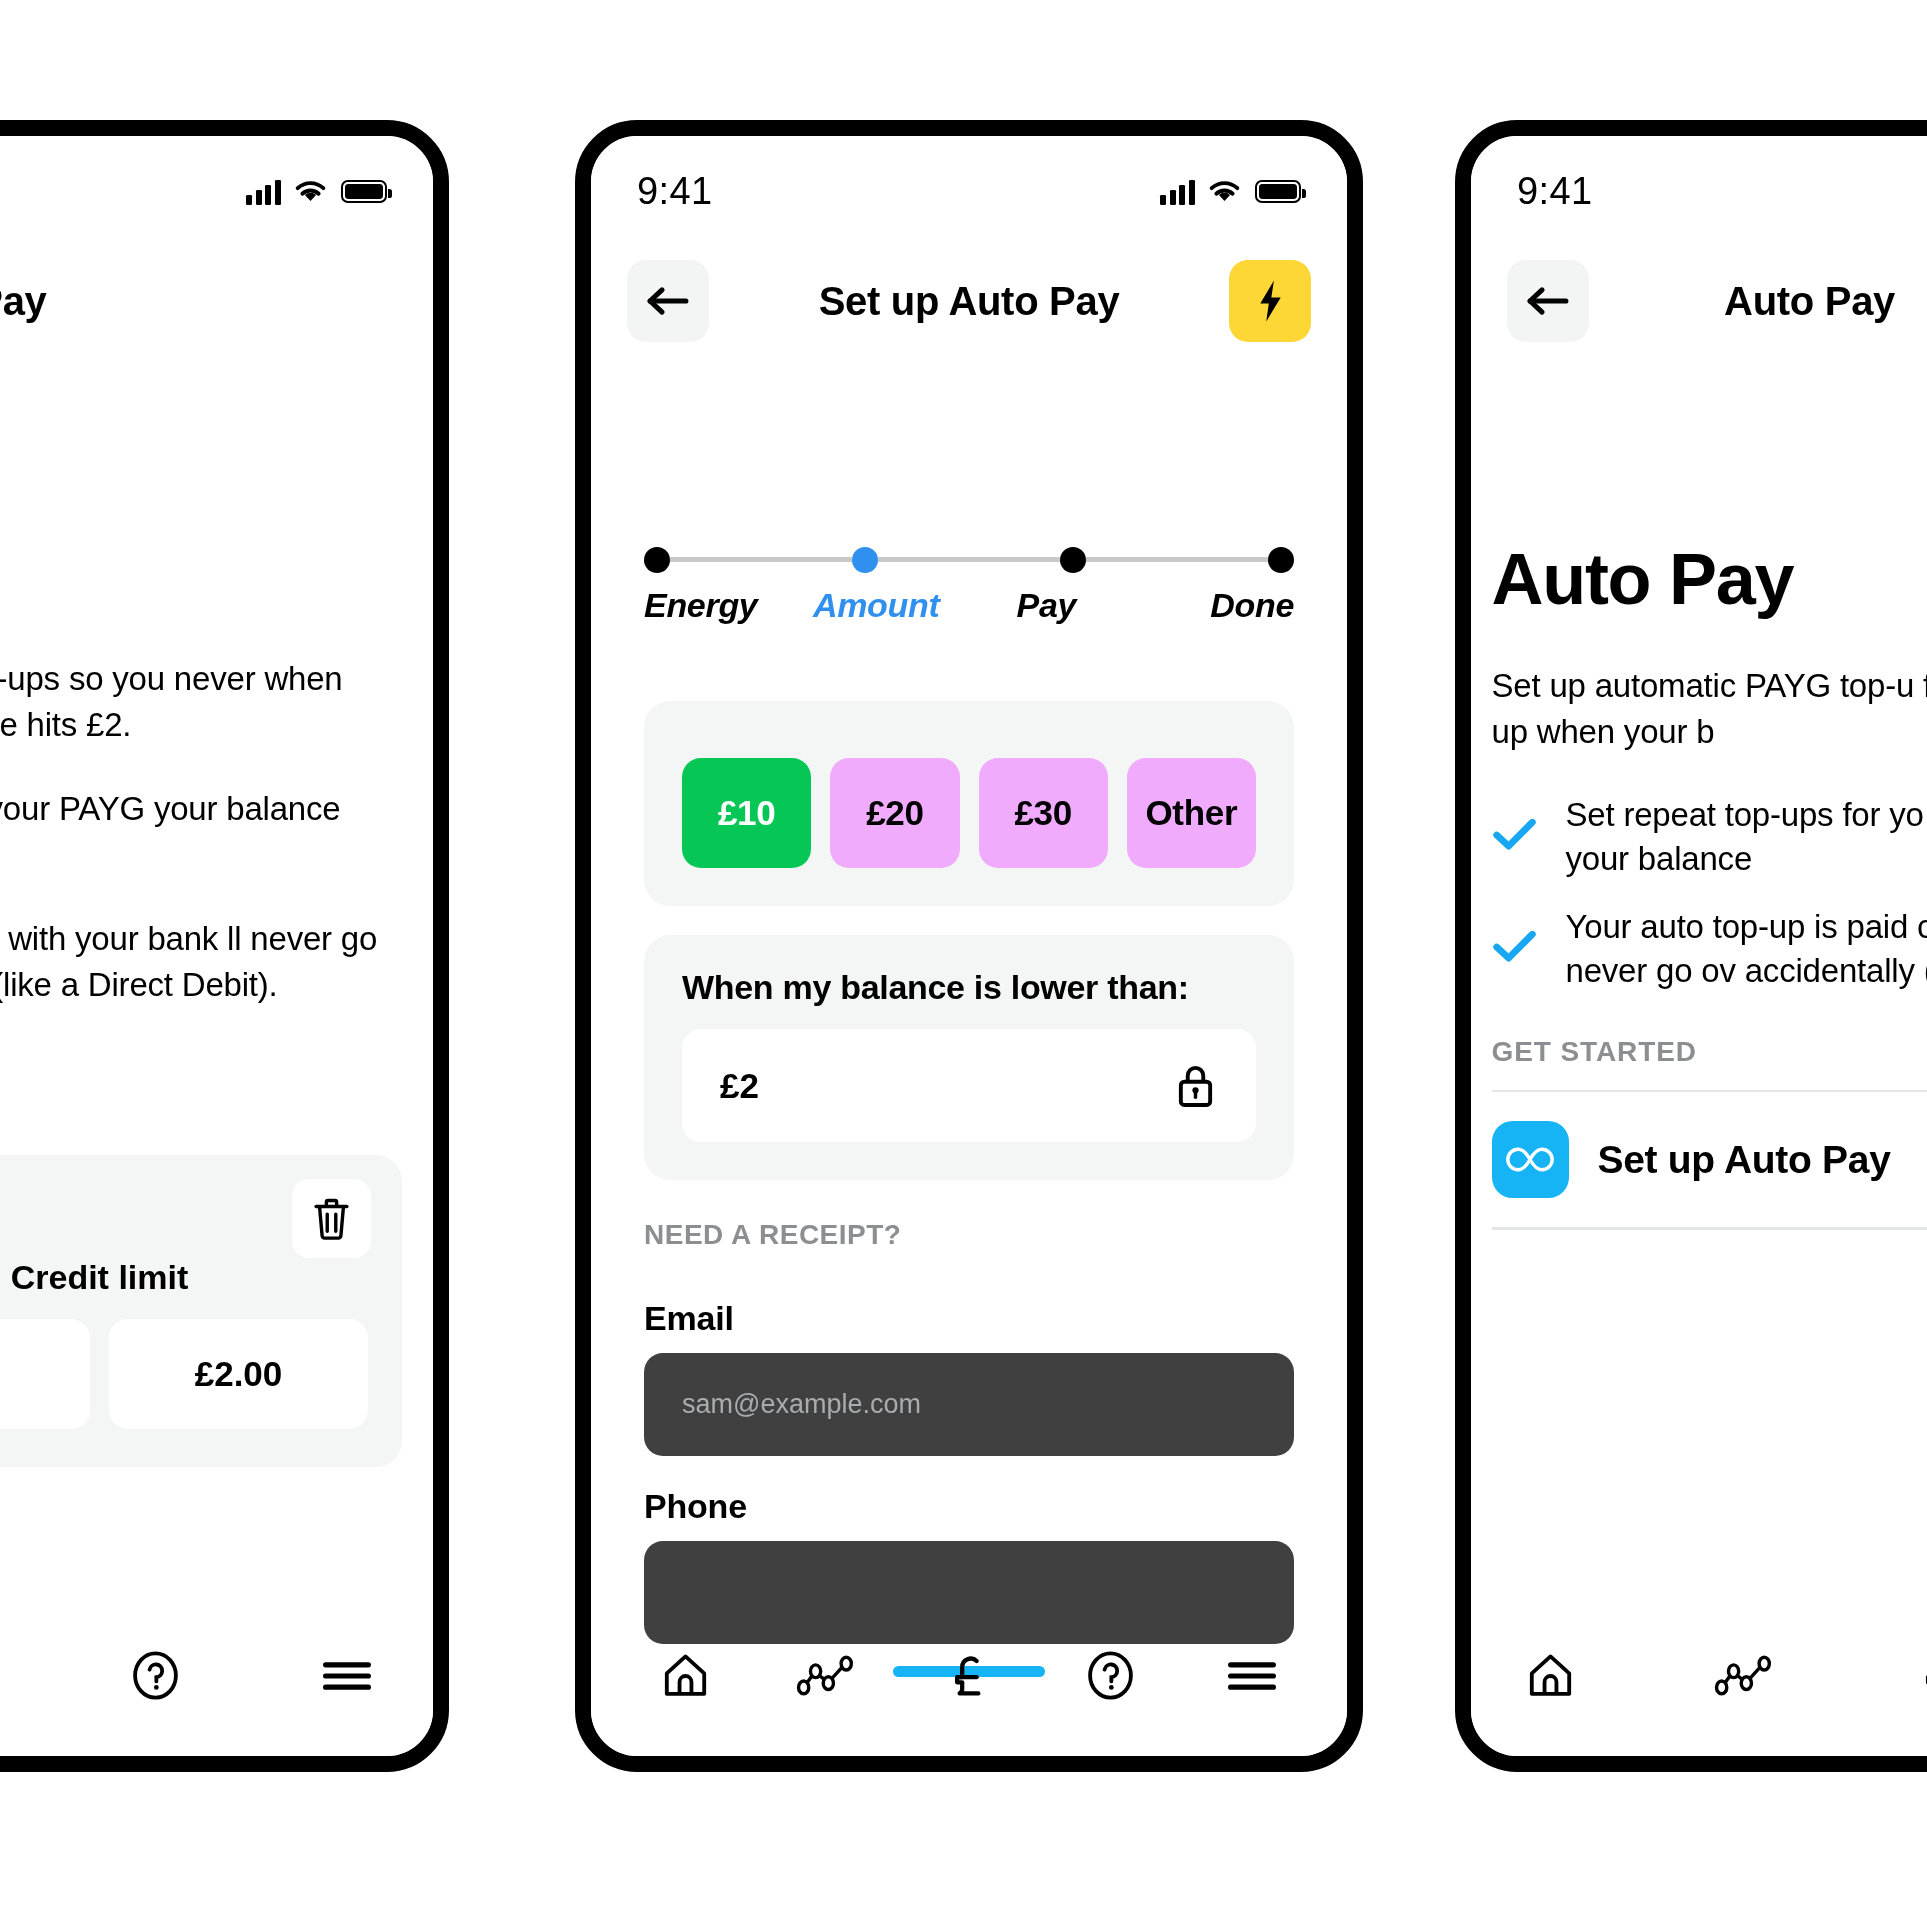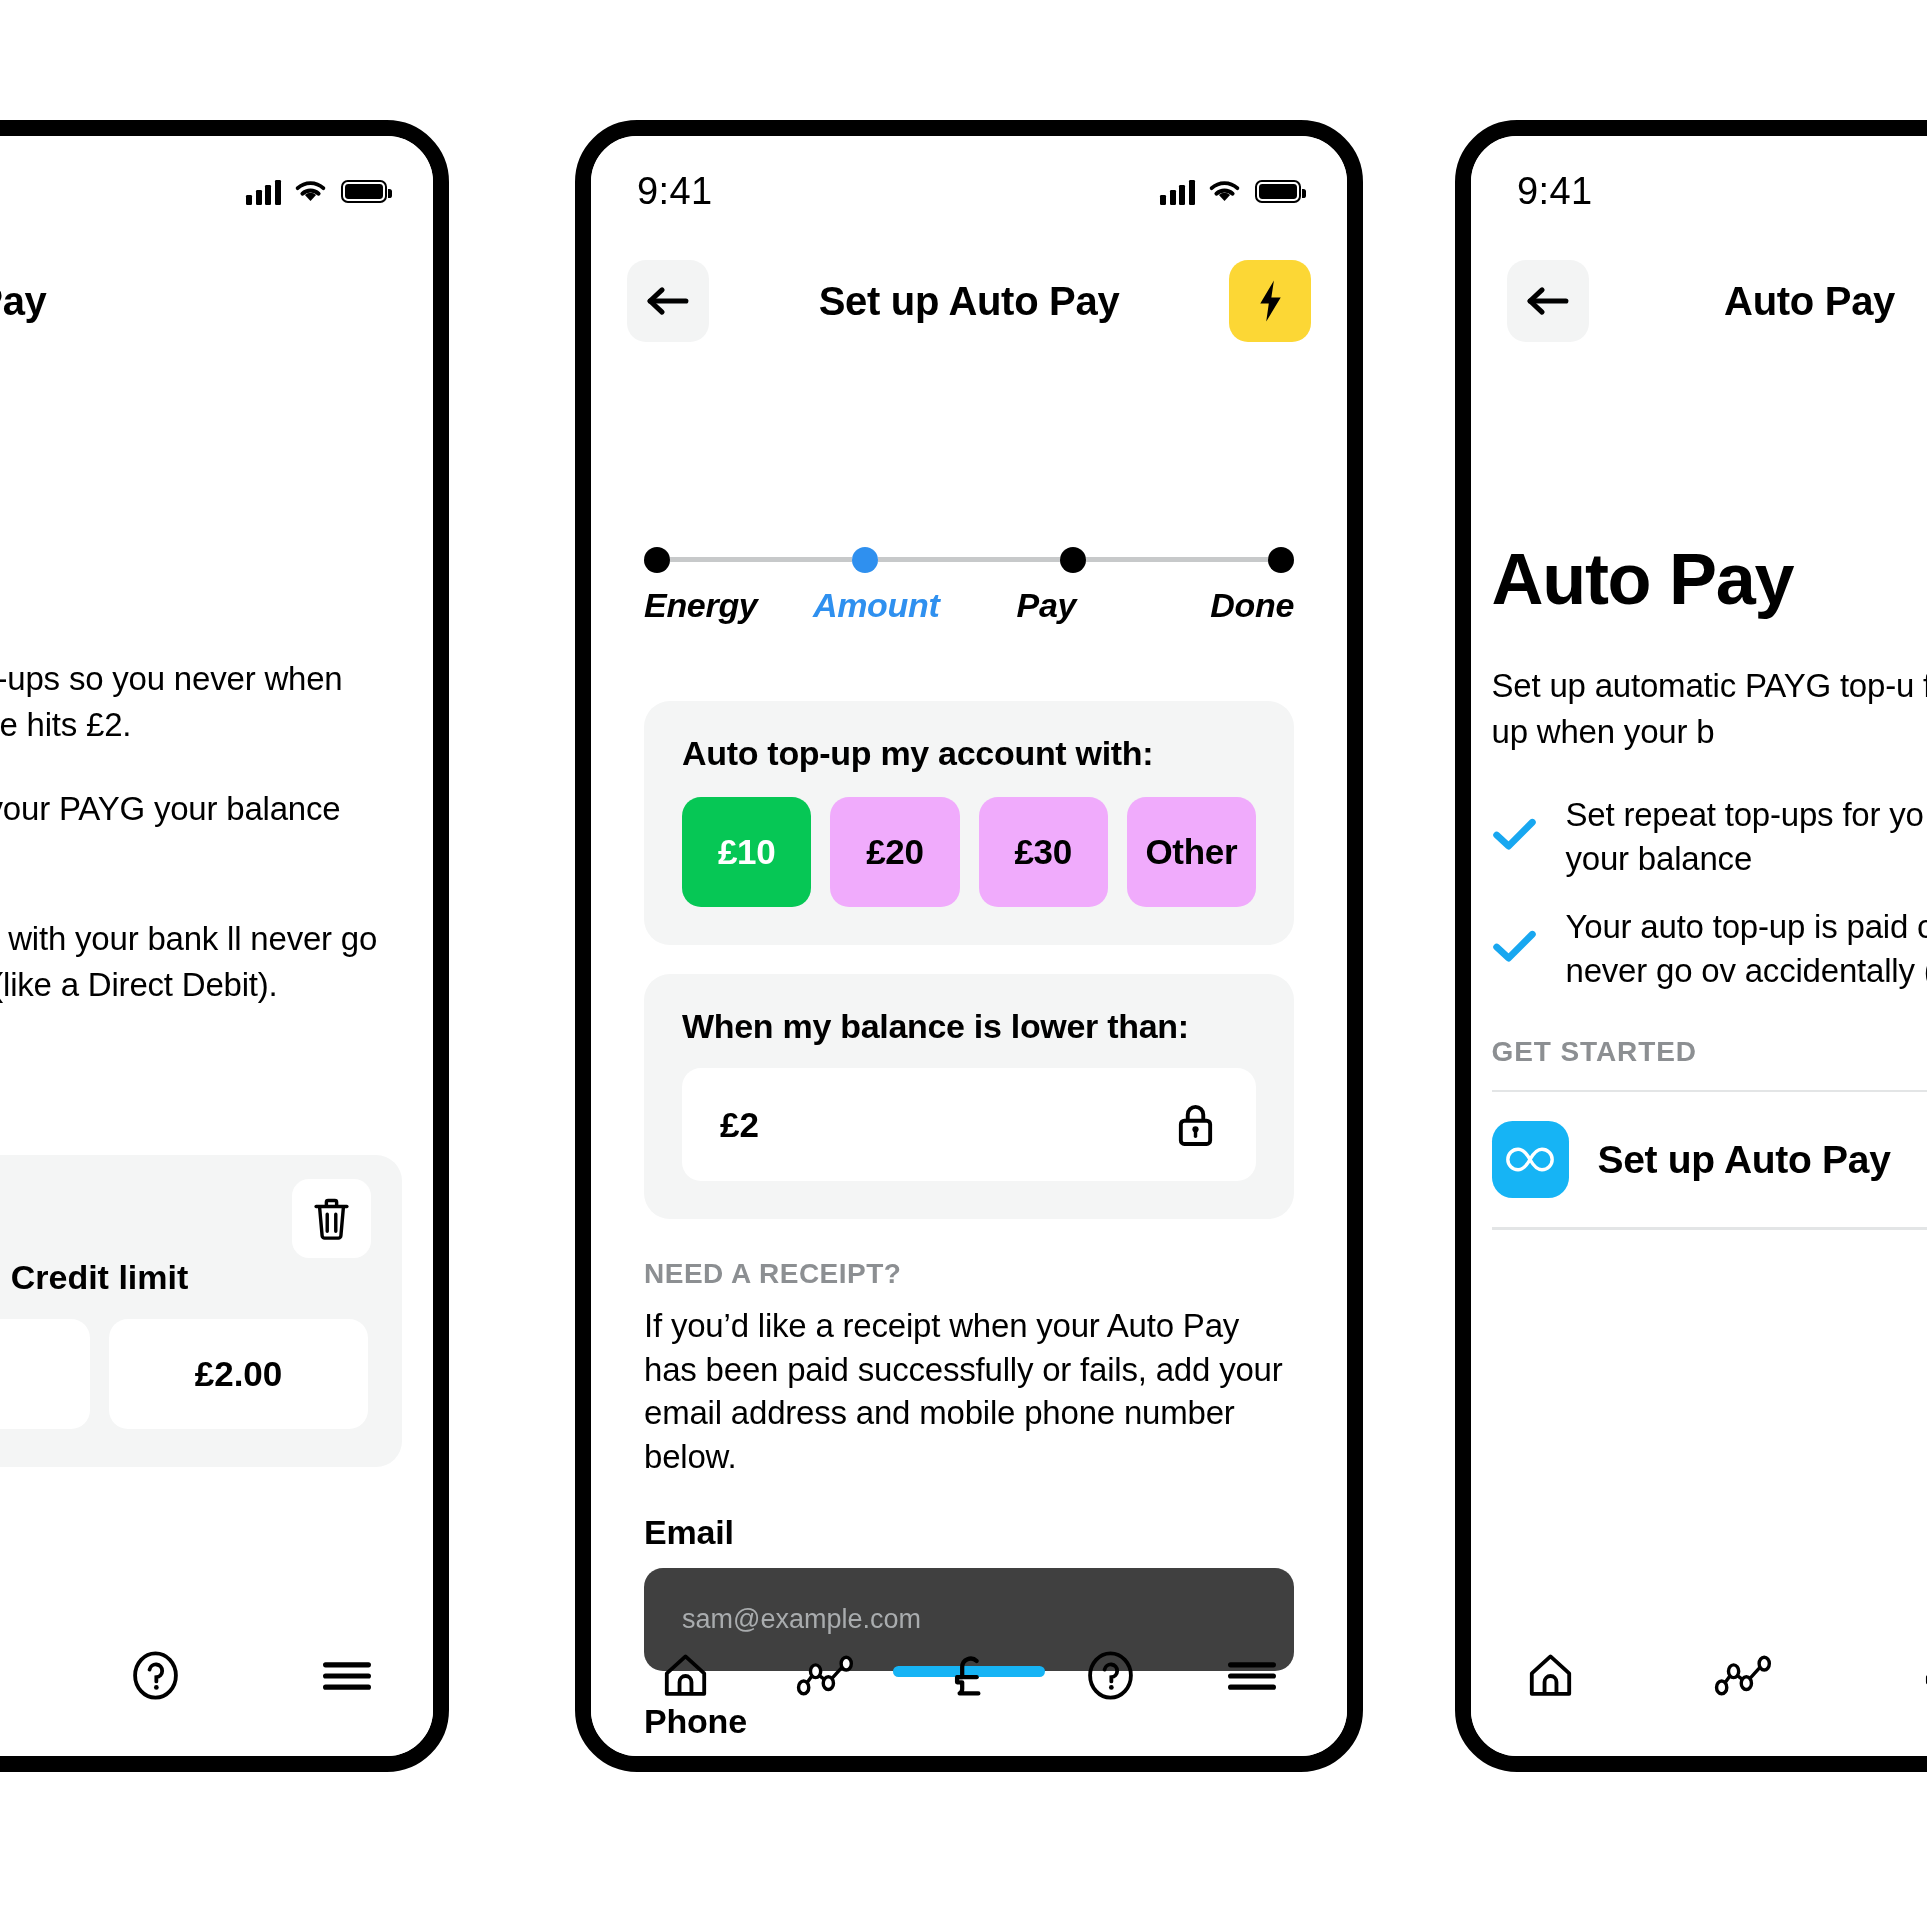--- a/index.html
+++ b/index.html
@@ -285,21 +285,20 @@
           <span class="lab">Energy</span>
           <span class="lab active">Amount</span>
           <span class="lab">Pay</span>
           <span class="lab">Done</span>
         </div>
       </div>
 
       <div style="position:absolute; top:565px; left:53px; right:53px;">
 
         <div class="card">
-          <div class="card-title">Auto top-up my account with:</div>
           <div class="chips">
             <div class="chip sel">£10</div>
             <div class="chip">£20</div>
             <div class="chip">£30</div>
             <div class="chip">Other</div>
           </div>
         </div>
 
         <div style="height:29px"></div>
 
@@ -313,21 +312,20 @@
               <circle cx="26" cy="34" r="3.6" fill="#000"></circle>
               <path d="M26 35 v7" stroke="#000" stroke-width="4" stroke-linecap="round"></path>
             </svg>
           </div>
         </div>
 
         <div style="height:39px"></div>
 
         <div class="eyebrow">NEED A RECEIPT?</div>
         <div style="height:13.7px"></div>
-        <div class="para">If you’d like a receipt when your Auto Pay has been paid successfully or fails, add your email address and mobile phone number below.</div>
 
         <div style="height:34px"></div>
         <div class="field-label">Email</div>
         <div class="input">sam@example.com</div>
 
         <div style="height:31px"></div>
         <div class="field-label">Phone</div>
         <div class="input"></div>
       </div>
 

